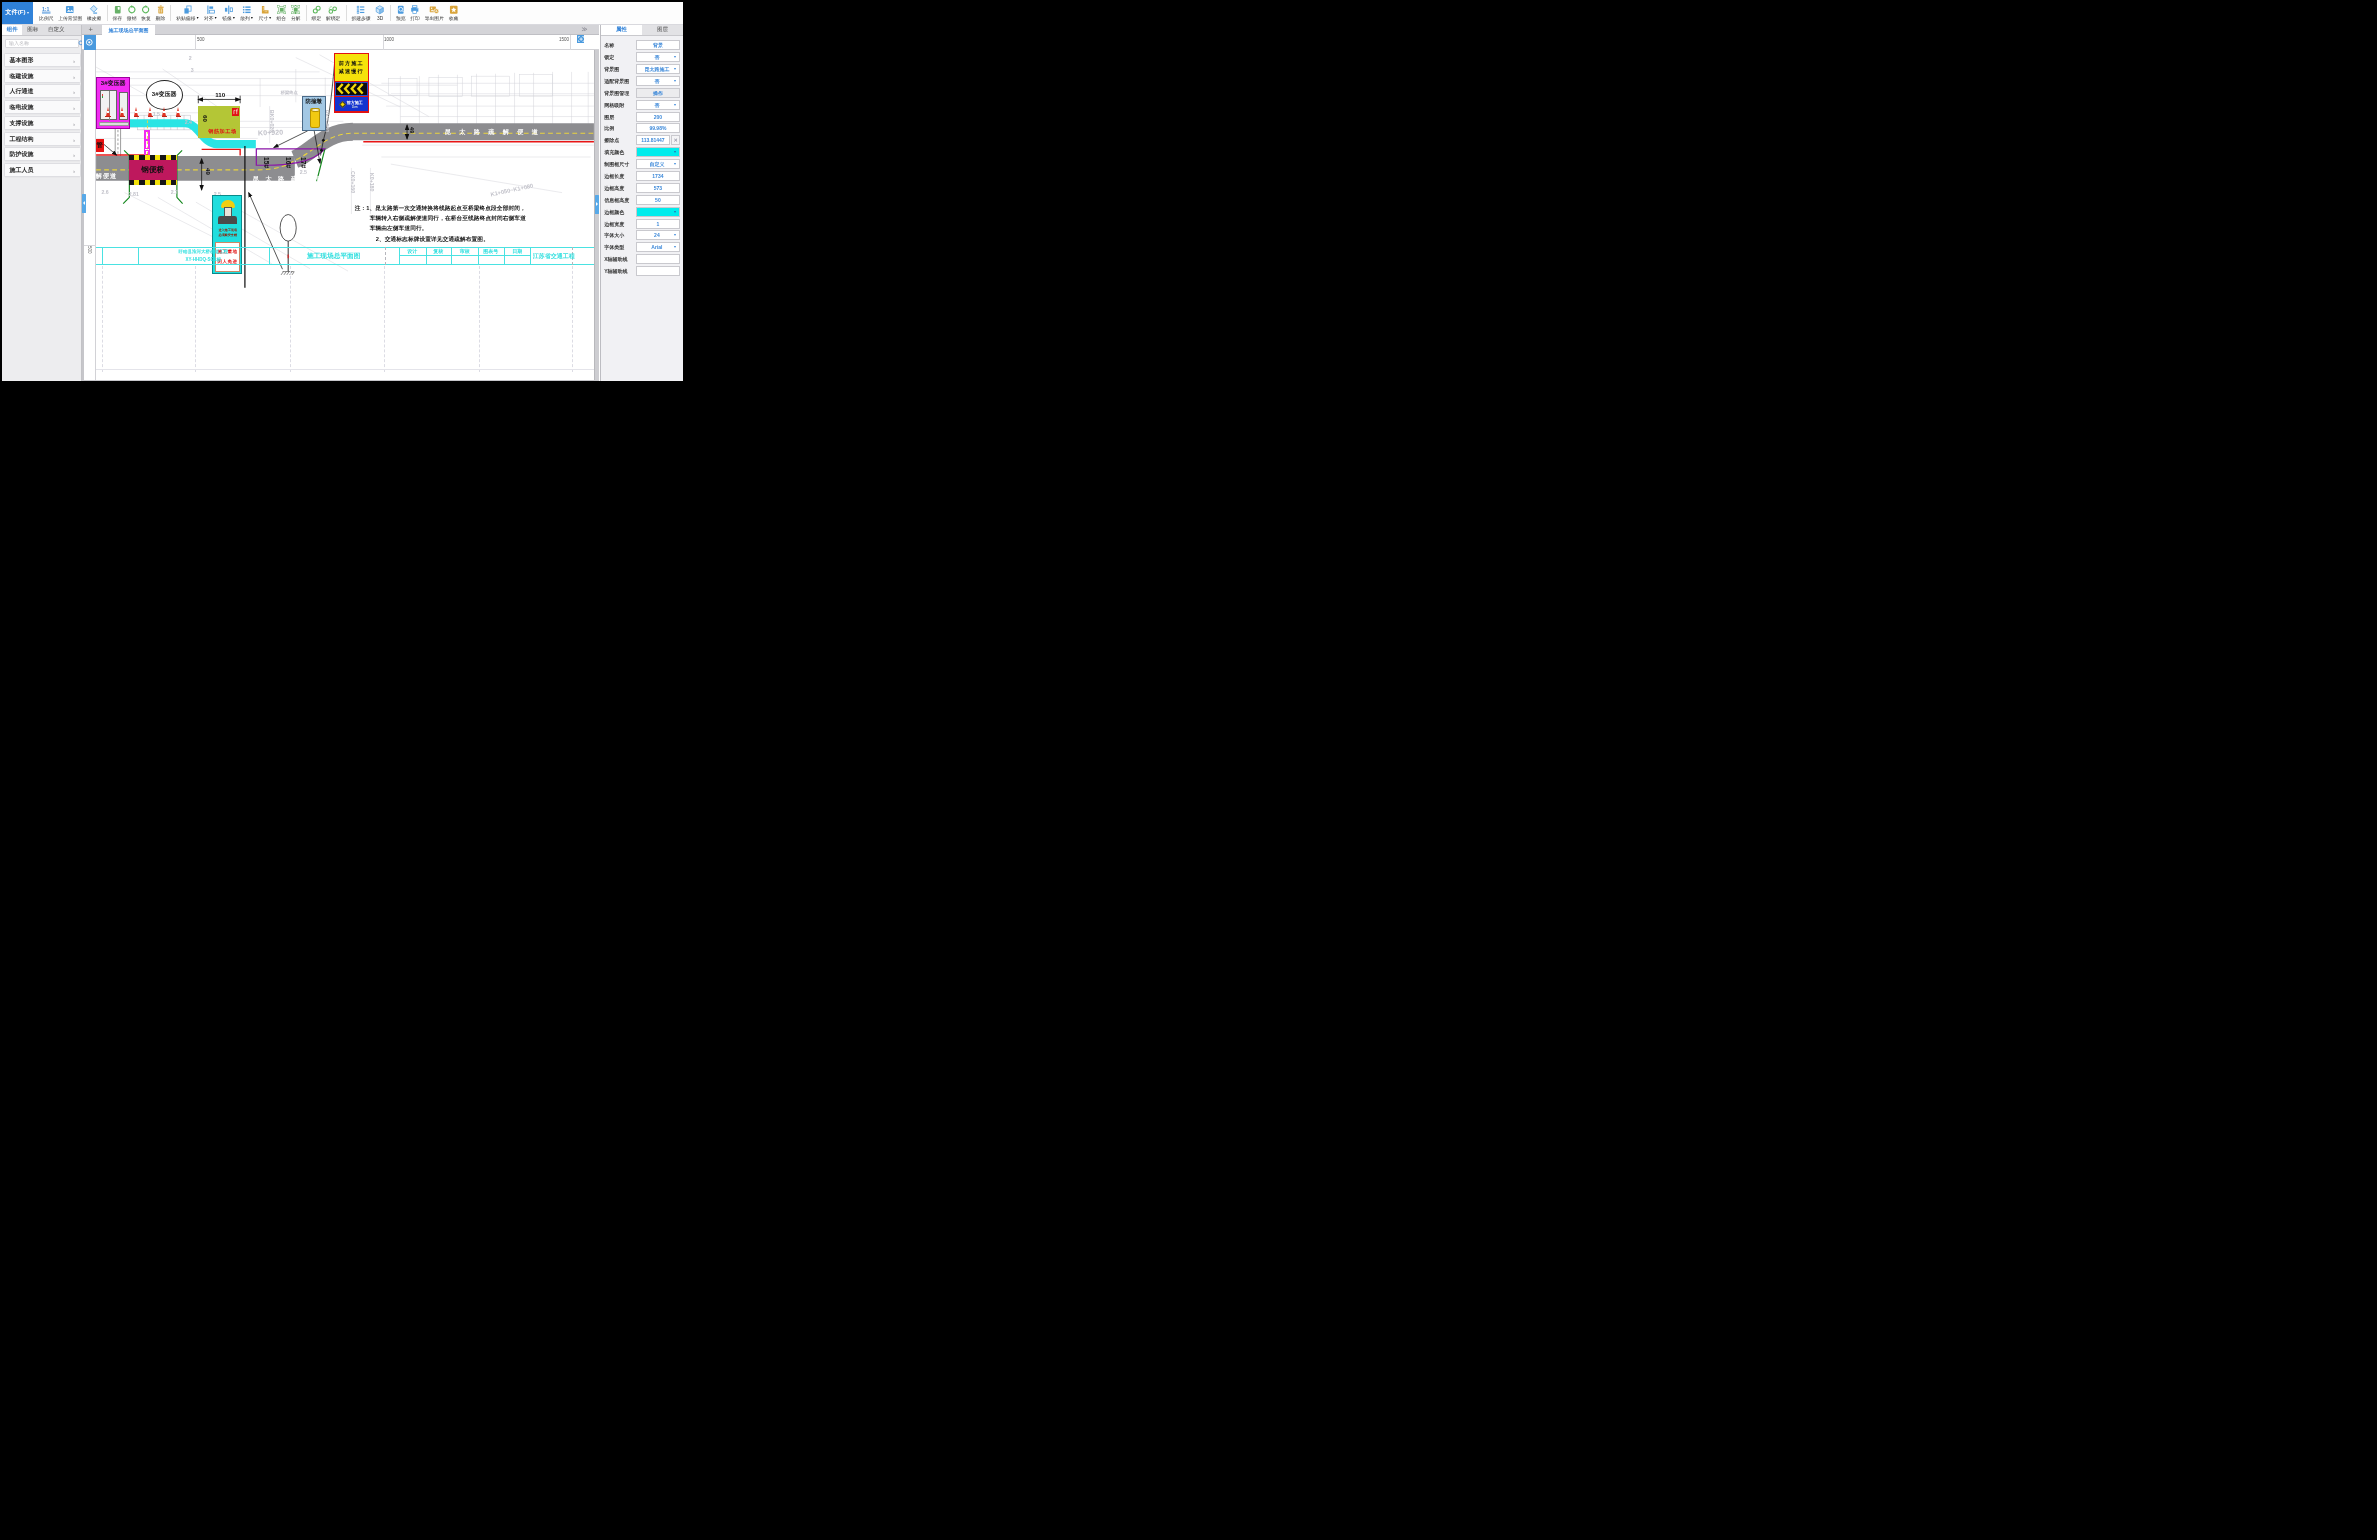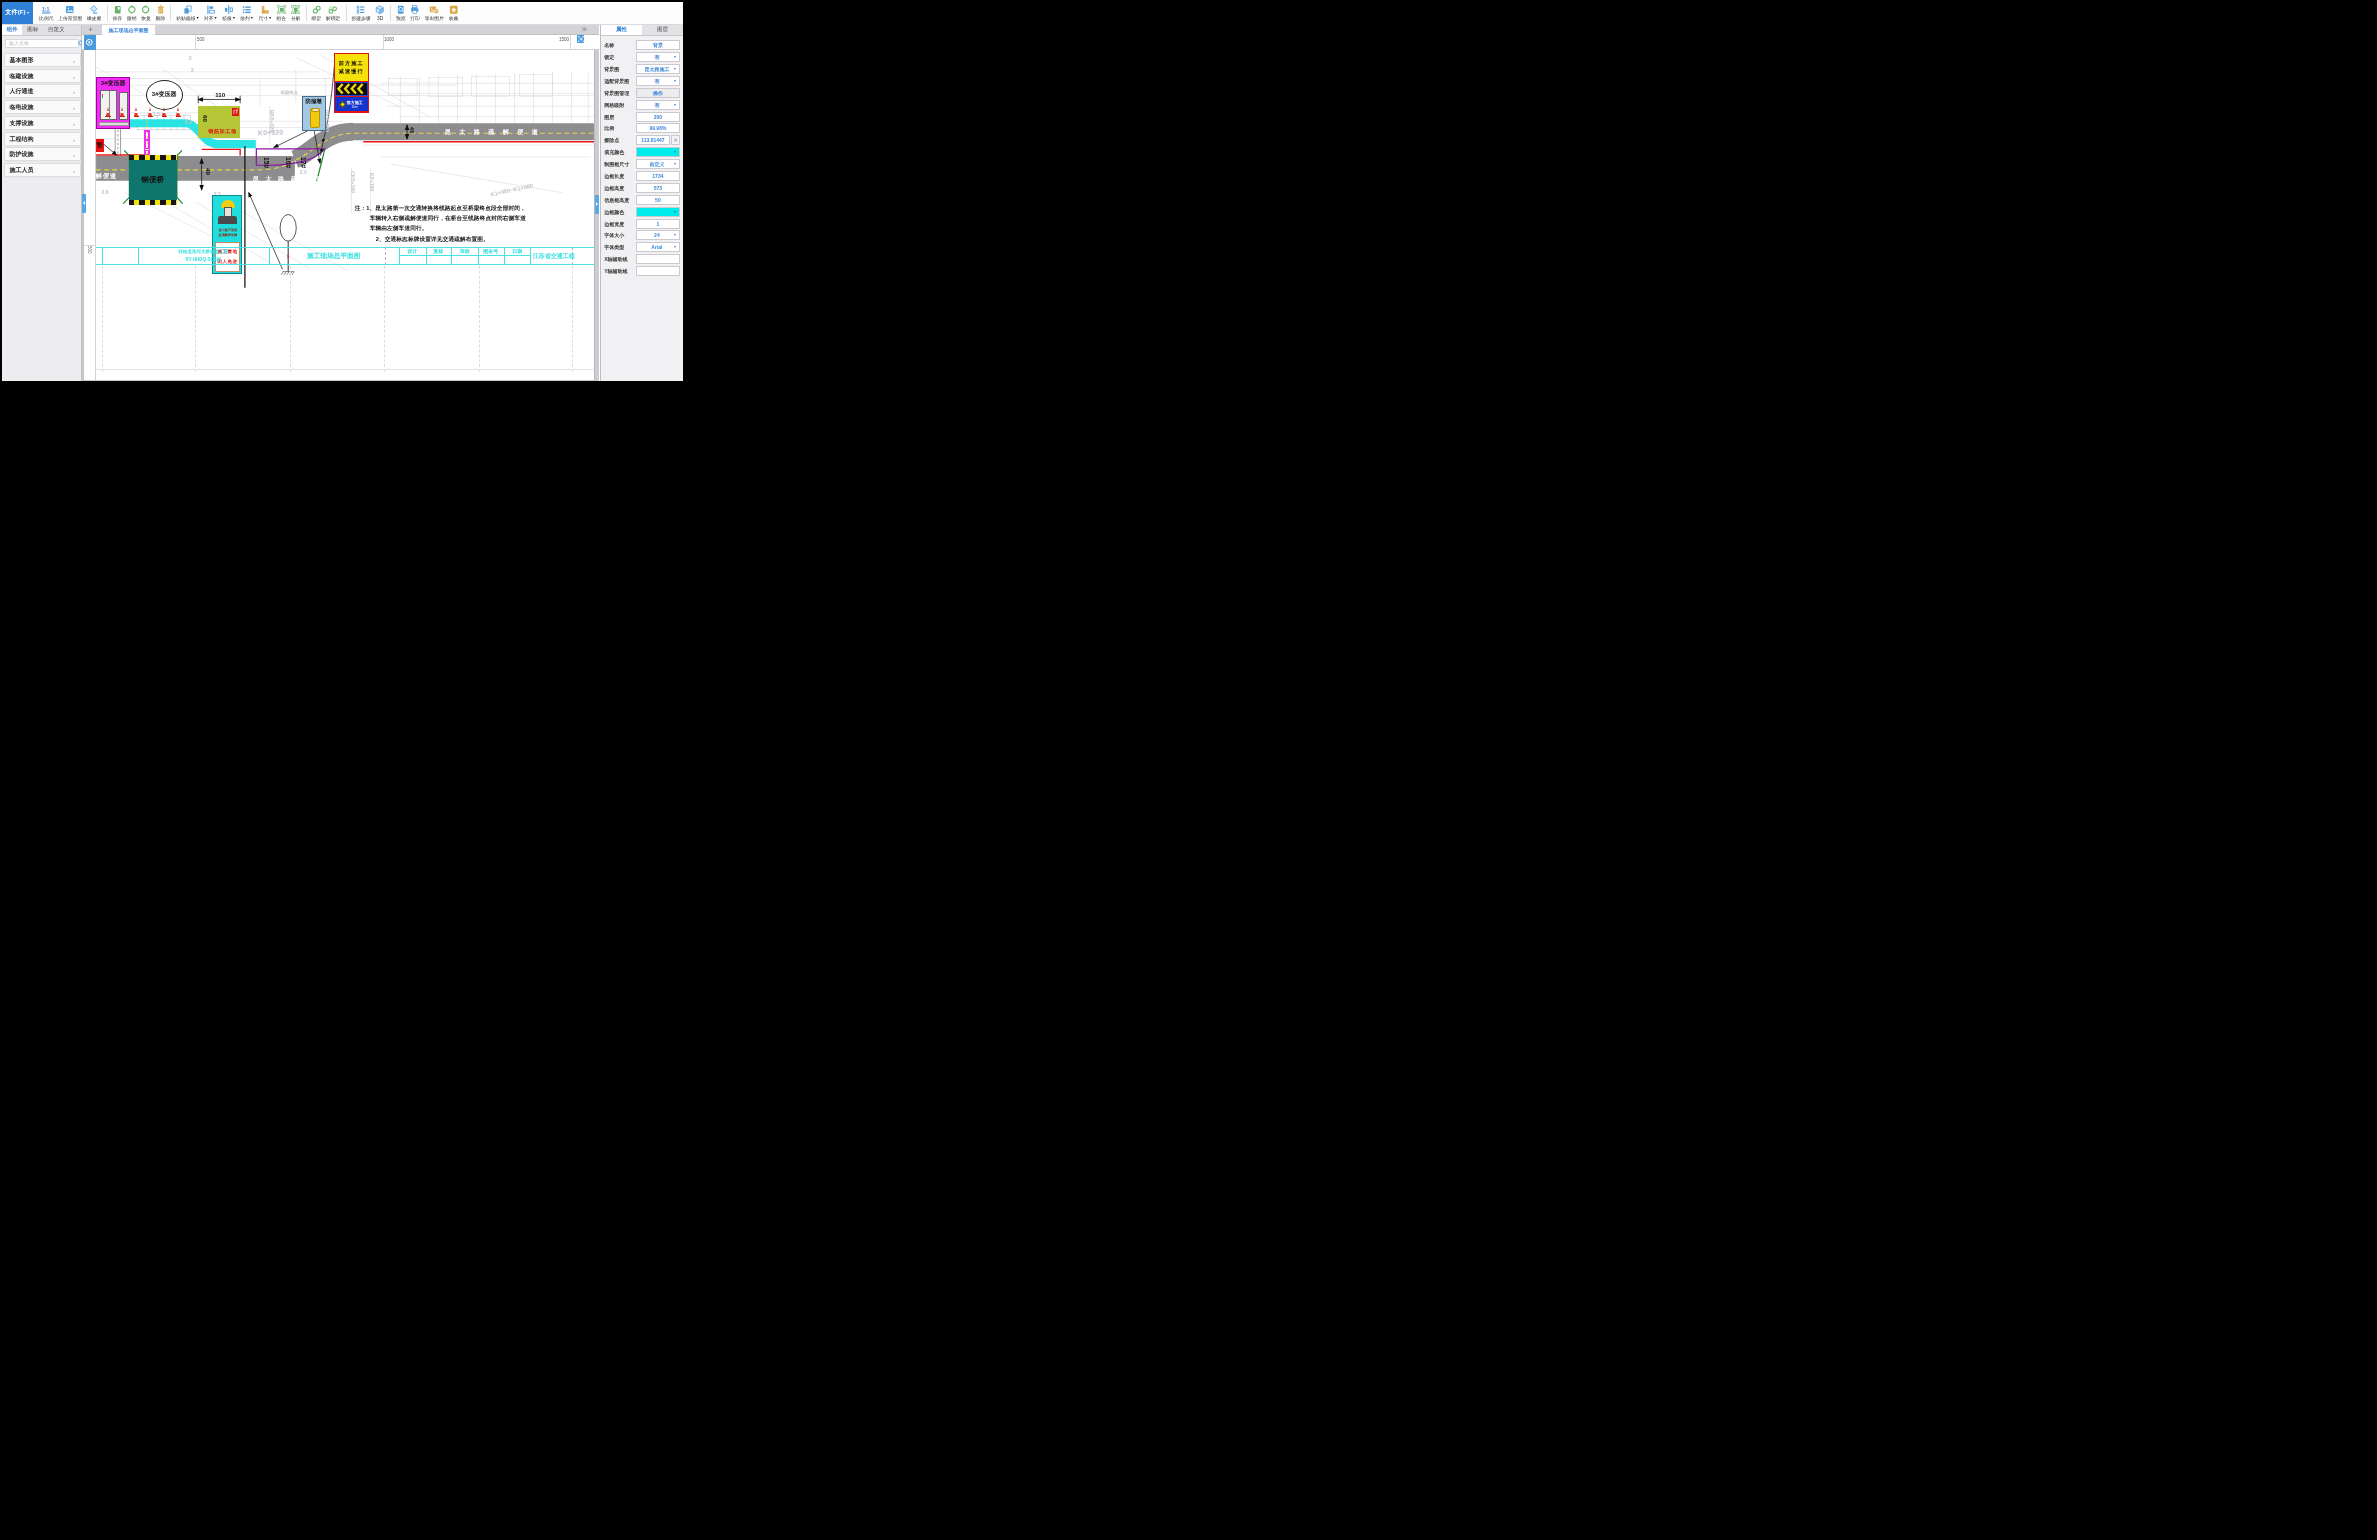--- a/index.html
+++ b/index.html
@@ -633,21 +633,21 @@
           </div>
 
       <div class="abs" style="left:48px;top:80px;width:6.7px;height:32px;border:1px solid #f02cf0;background:transparent">
         <div style="margin:0.5px;height:8.6px;border:0.7px solid #f02cf0"></div>
         <div style="margin:0.5px;height:8.6px;border:0.7px solid #f02cf0"></div>
         <div style="margin:0.5px;height:7.6px;border:0.7px solid #f02cf0"></div>
       </div>
 
       <div class="abs" style="left:33px;top:105px;width:48px;height:44px">
         <div class="stripe"></div>
-        <div style="height:40px;background:#0f766e;display:flex;align-items:center;justify-content:center;font-size:7.6px;font-weight:700;color:#111">
+        <div style="height:20px;background:#be185d;display:flex;align-items:center;justify-content:center;font-size:7.6px;font-weight:700;color:#111">
               <span>钢便桥</span>
             </div>
         <div class="stripe"></div>
       </div>
       <div class="lbl rot90" style="left:116px;top:118px;font-size:6.2px;font-weight:700;color:#111">49</div>
 
       <div class="lbl roadtxt" style="left:0;top:122px;letter-spacing:1px">解便道</div>
       <div class="lbl roadtxt" style="left:157px;top:125px;letter-spacing:2.4px">昆 太 路 疏 解 便 道</div>
       <div class="lbl roadtxt" style="left:349px;top:78px;letter-spacing:3.3px">昆 太 路 疏 解 便 道</div>
       <div class="lbl rot90" style="left:319px;top:77px;font-size:5.7px;font-weight:700;color:#111">49</div>

